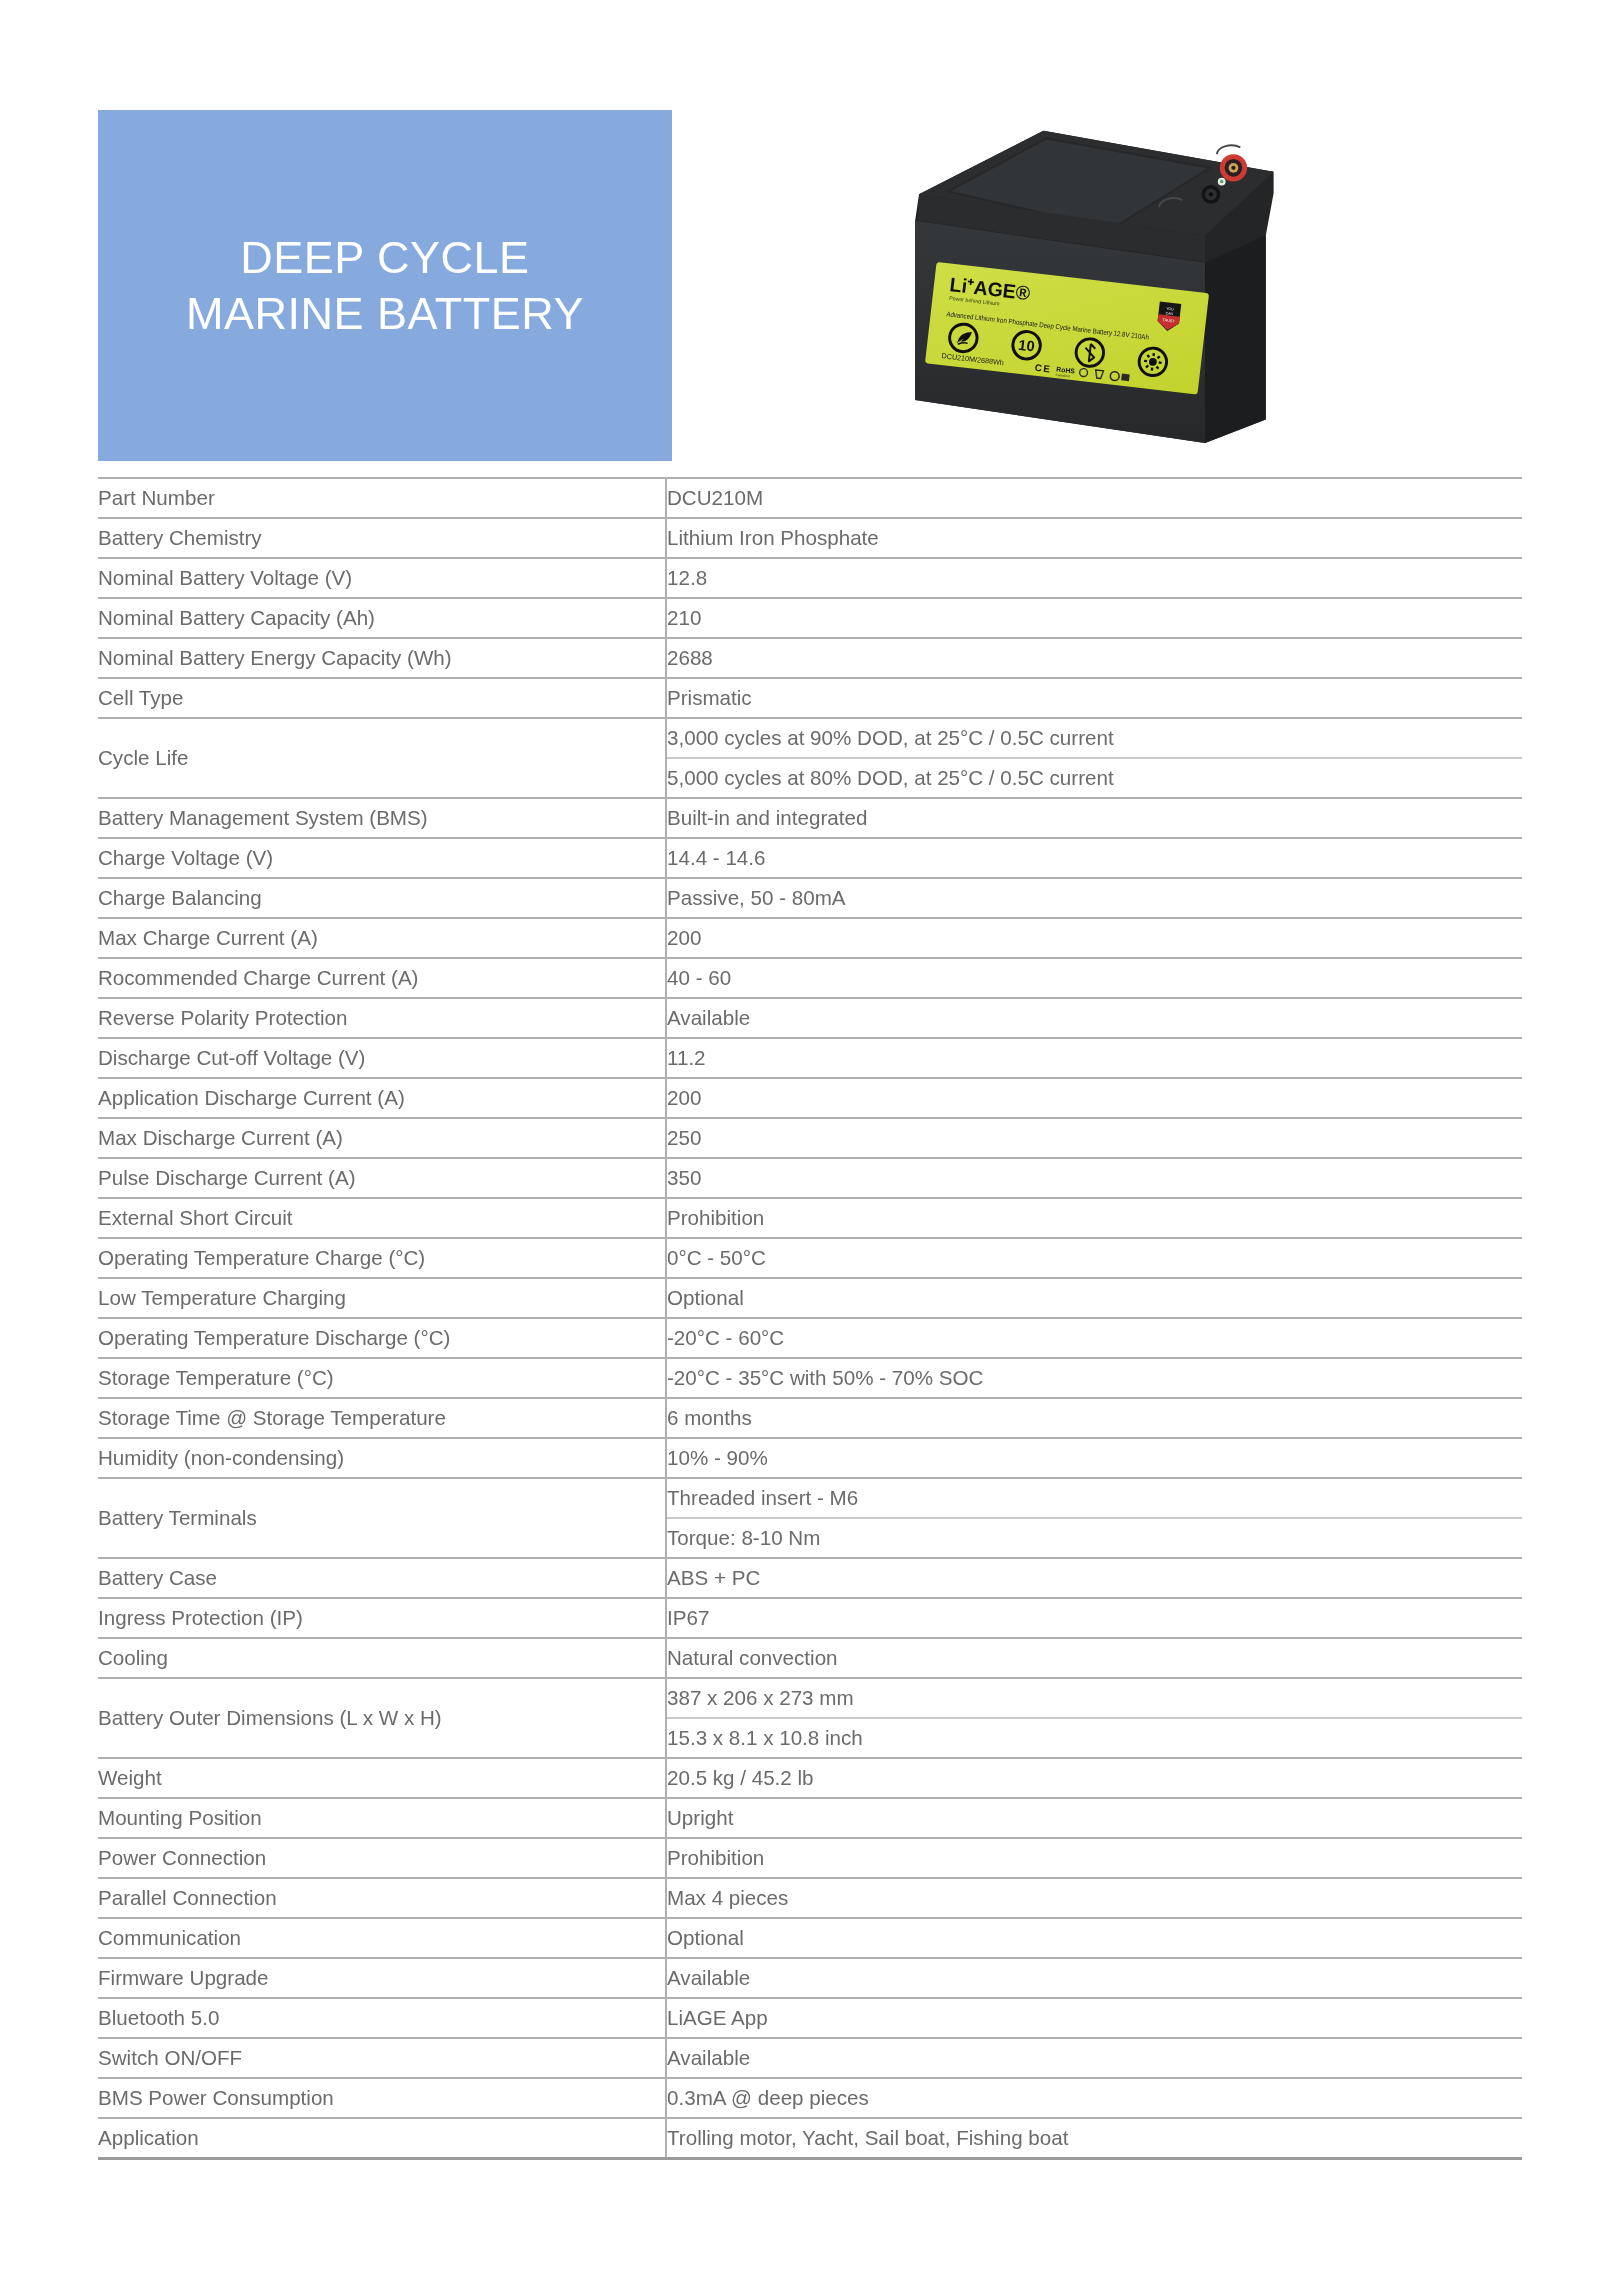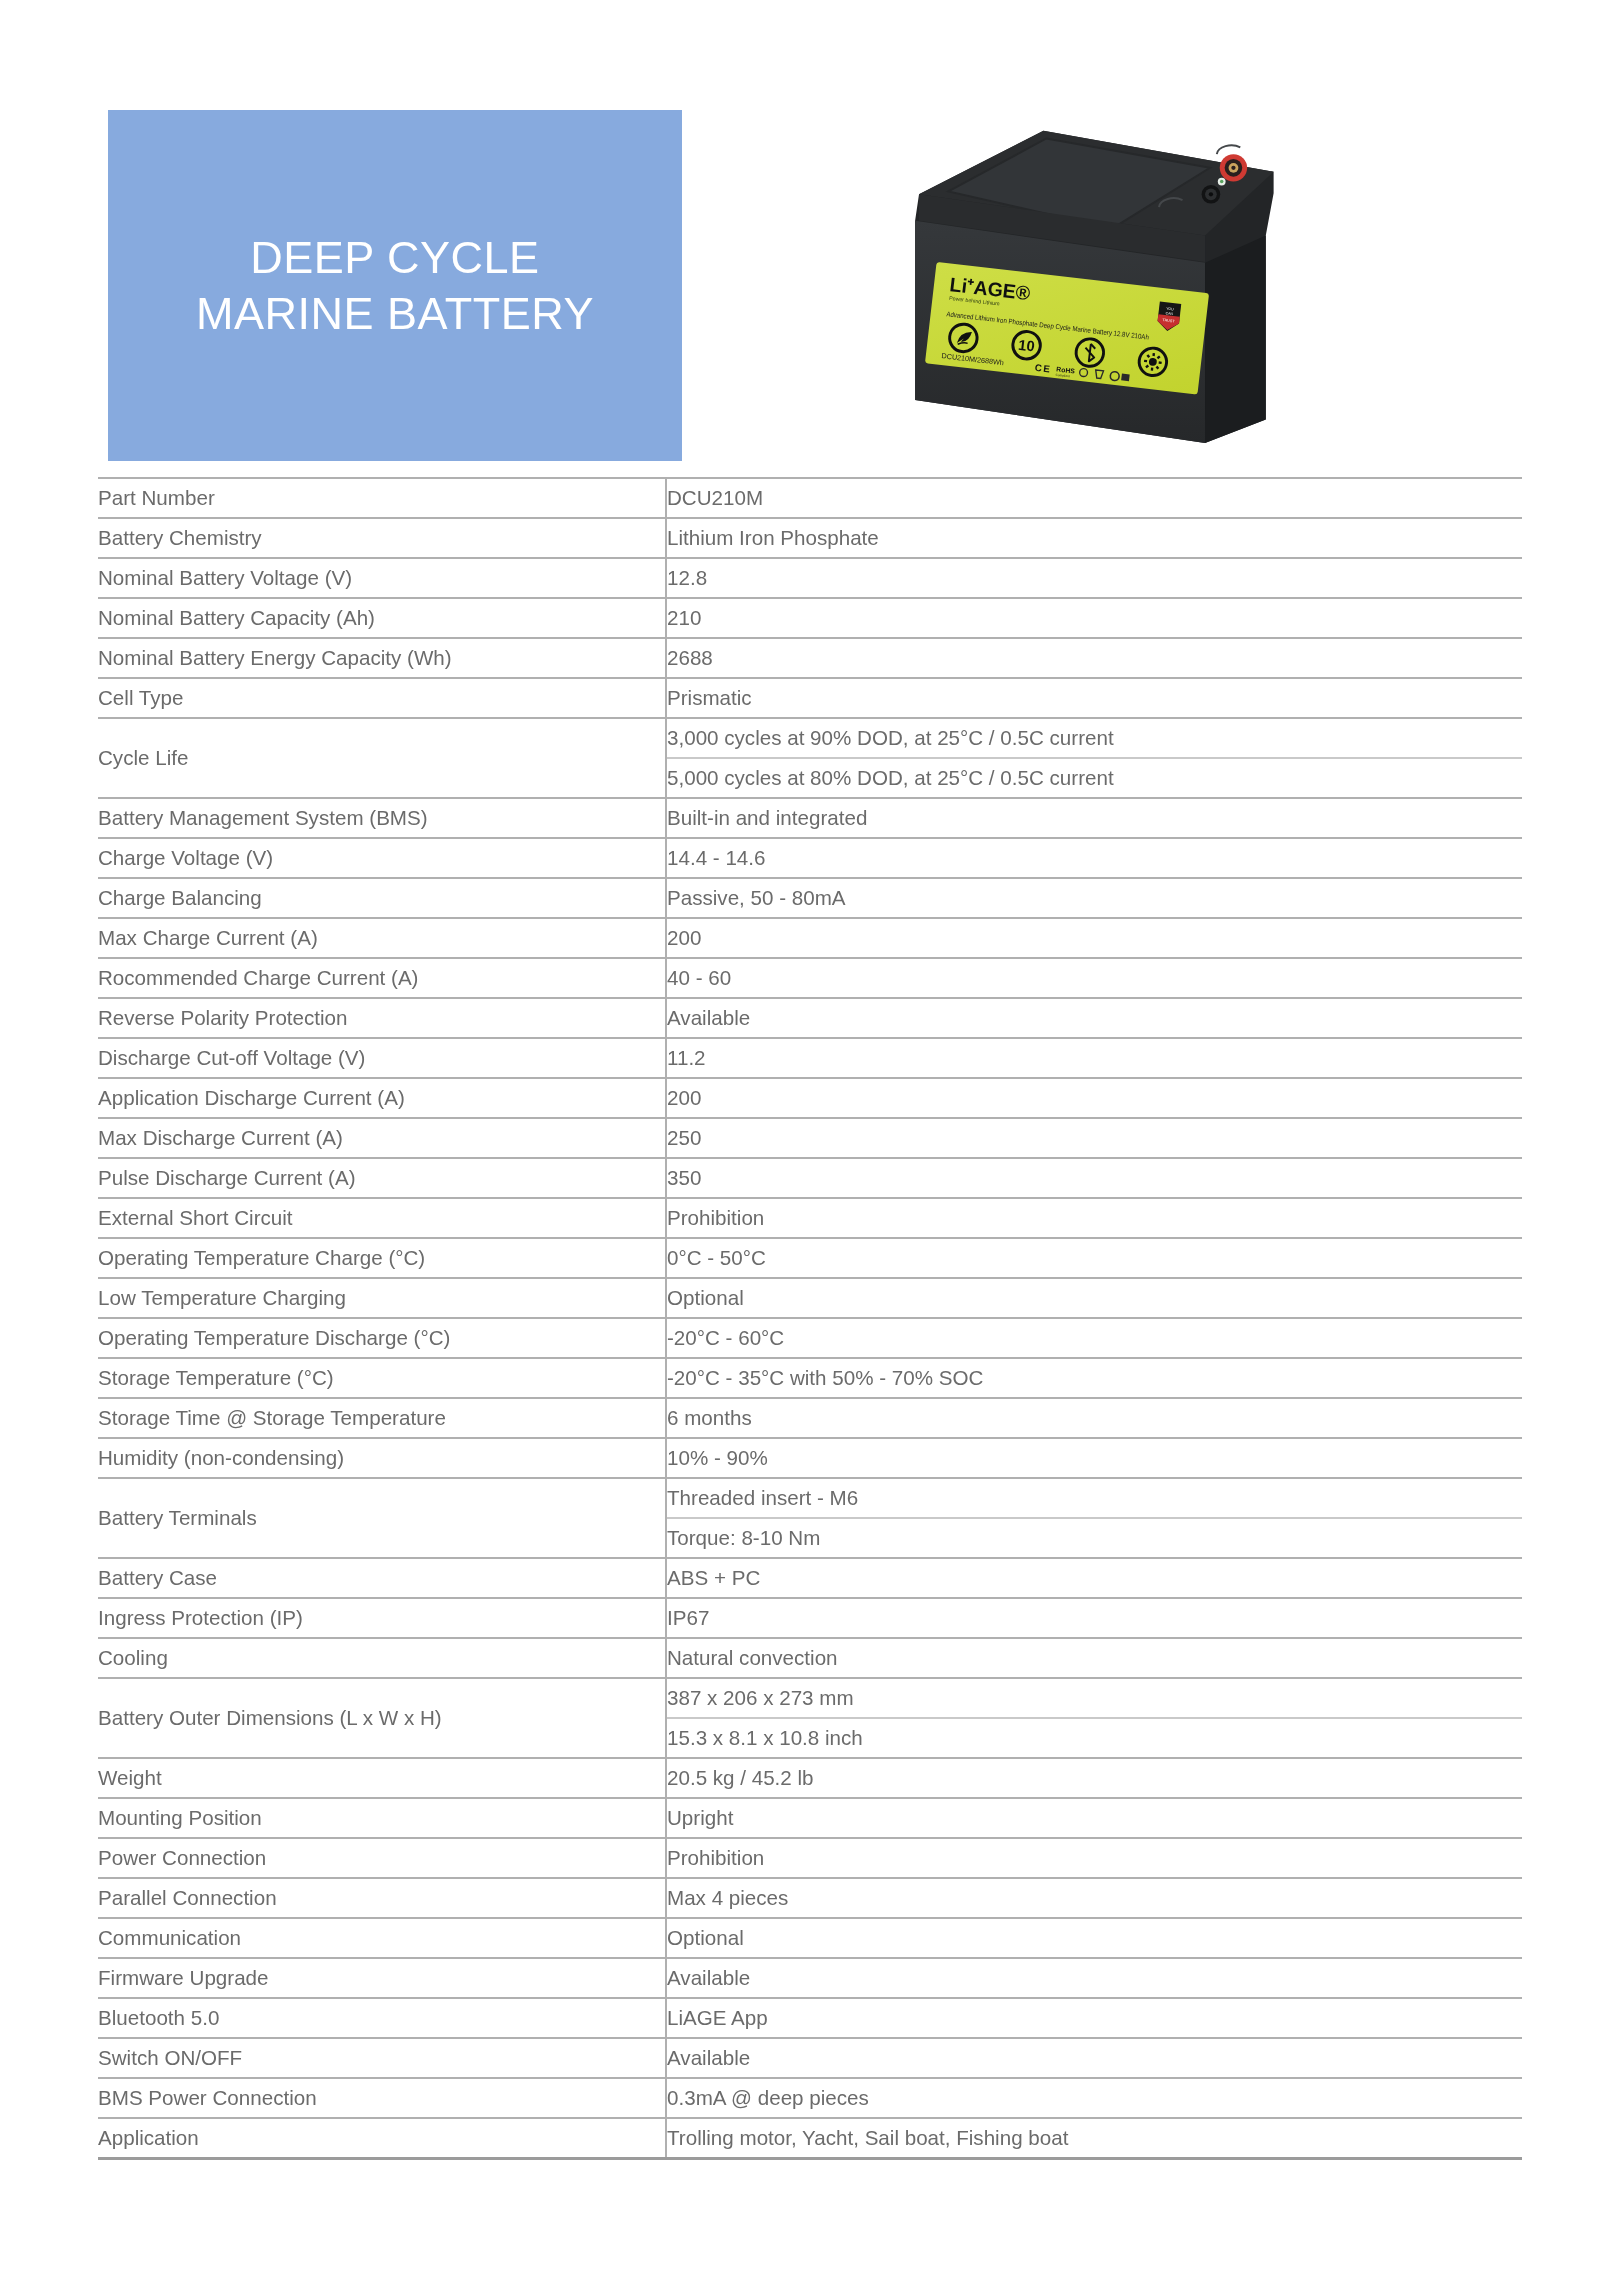--- a/index.html
+++ b/index.html
@@ -5,21 +5,21 @@
   html,body{margin:0;padding:0;}
   body{
     width:1621px;height:2293px;background:#ffffff;
     font-family:"Liberation Sans", sans-serif;
     position:relative;overflow:hidden;
   }
   .page{position:absolute;inset:0;background:#fff;}
 
   
   .title-box{
-    position:absolute;left:108px;top:110px;width:574px;height:351px;
+    position:absolute;left:98px;top:110px;width:574px;height:351px;
     background:var(--accent-blue,#87aade);
     display:flex;flex-direction:column;align-items:center;justify-content:center;
     color:#ffffff;font-size:45px;line-height:56px;letter-spacing:0.5px;
     text-align:center;font-weight:400;
   }
   .battery-wrap{
     position:absolute;left:872px;top:103px;width:431px;height:355px;
   }
   .battery-wrap svg{display:block;width:100%;height:100%;}
 
@@ -312,21 +312,21 @@
         </tr>
         <tr>
           <td class="c-label" rowspan="1">Bluetooth 5.0</td>
           <td class="c-value">LiAGE App</td>
         </tr>
         <tr>
           <td class="c-label" rowspan="1">Switch ON/OFF</td>
           <td class="c-value">Available</td>
         </tr>
         <tr>
-          <td class="c-label" rowspan="1">BMS Power Connection</td>
+          <td class="c-label" rowspan="1">BMS Power Consumption</td>
           <td class="c-value">0.3mA @ deep pieces</td>
         </tr>
         <tr>
           <td class="c-label" rowspan="1">Application</td>
           <td class="c-value">Trolling motor, Yacht, Sail boat, Fishing boat</td>
         </tr>
       </tbody>
   </table>
 
 </div>

